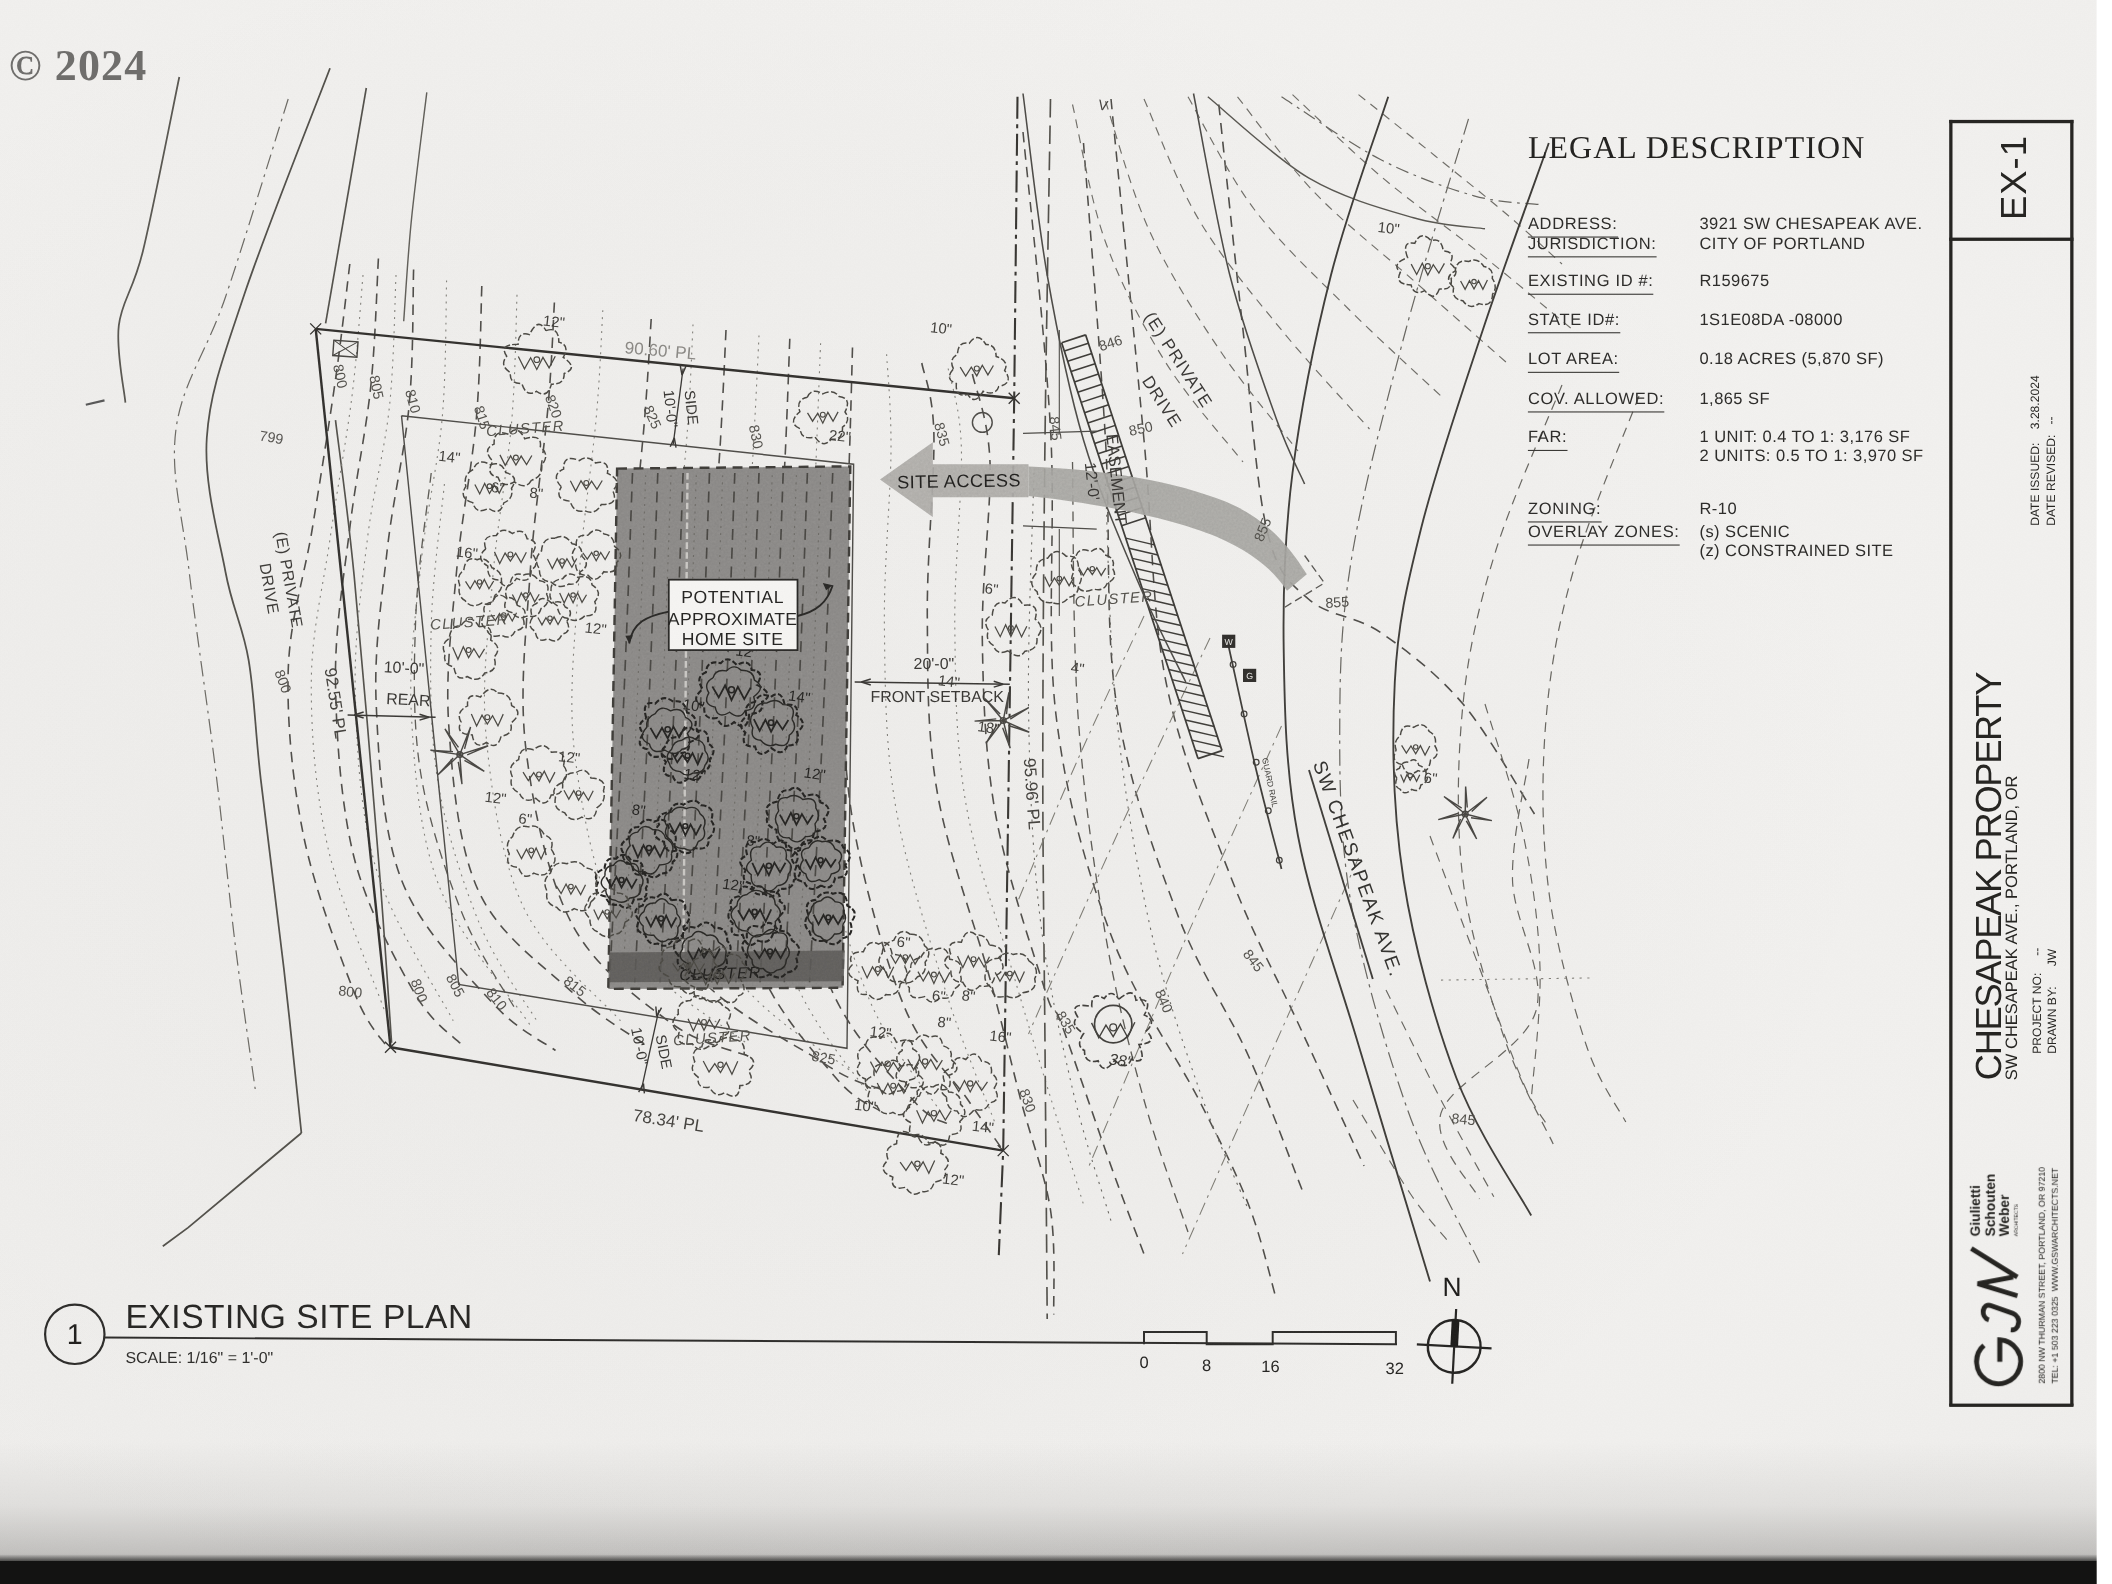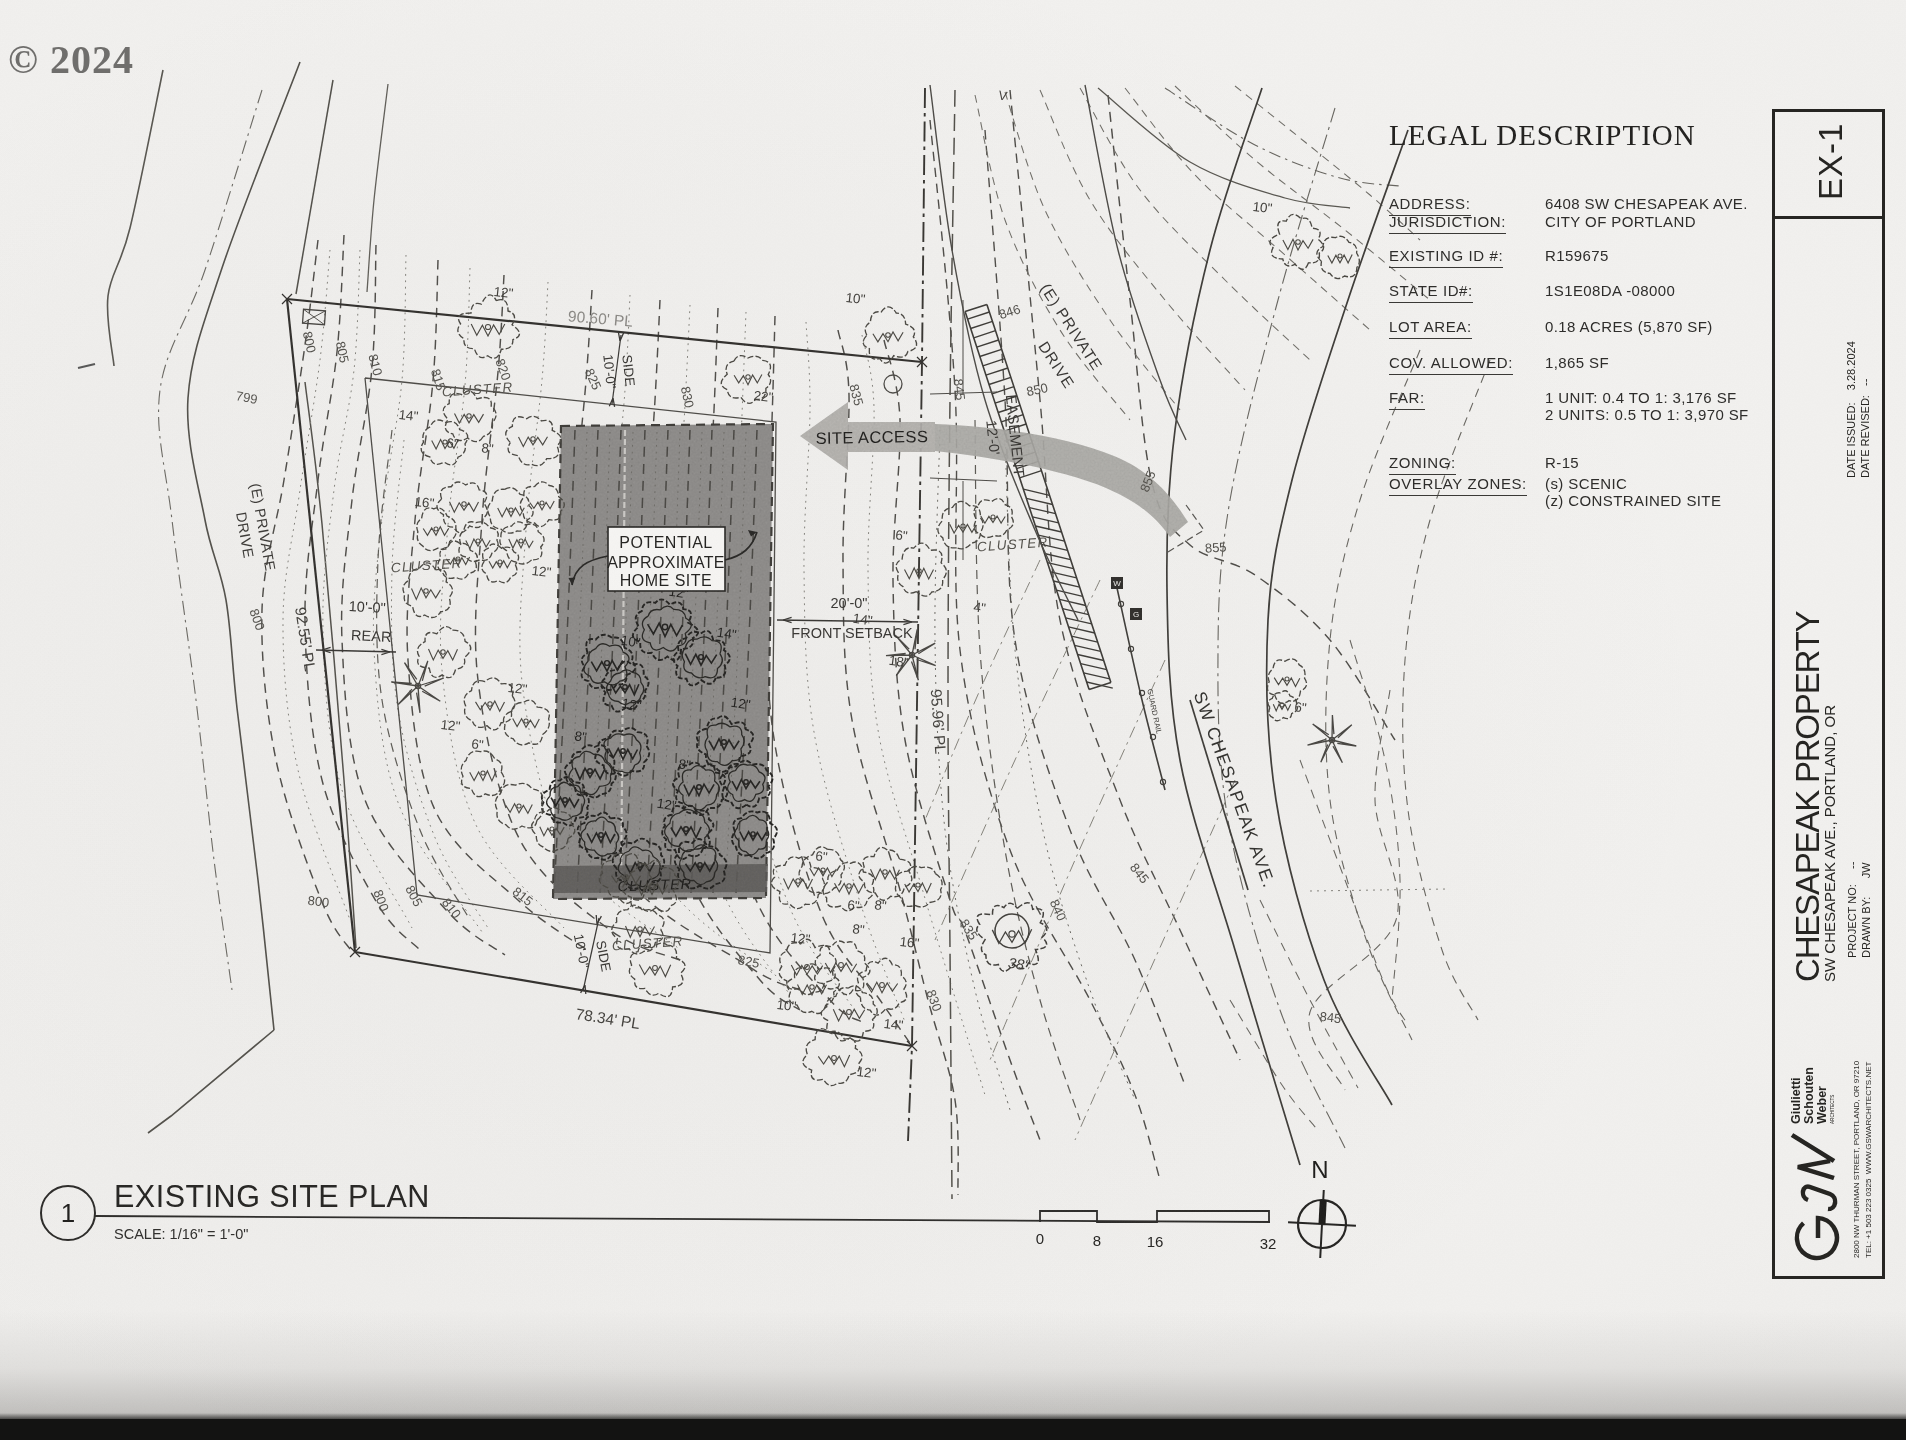--- a/index.html
+++ b/index.html
@@ -526,28 +526,28 @@
 <stop offset="0" stop-color="#8a8884" stop-opacity="0.055"></stop>
         <stop offset="0.7" stop-color="#8a8884" stop-opacity="0.025"></stop>
         <stop offset="1" stop-color="#8a8884" stop-opacity="0"></stop>
       </radialGradient>
 <rect width="1920" height="1440" fill="url(#wash)"></rect>
 </svg>
 <div class="abs" id="copyright">© 2024</div>
 
 <div class="abs" id="legal">
 <h1>LEGAL DESCRIPTION</h1>
-<div class="lrow" style="top:76px"><span class="lab">ADDRESS:</span><span class="val">6408 SW CHESAPEAK AVE.</span></div>
+<div class="lrow" style="top:76px"><span class="lab">ADDRESS:</span><span class="val">3921 SW CHESAPEAK AVE.</span></div>
 <div class="lrow" style="top:94px"><span class="lab">JURISDICTION:</span><span class="val">CITY OF PORTLAND</span></div>
 <div class="lrow" style="top:128px"><span class="lab">EXISTING ID #:</span><span class="val">R159675</span></div>
 <div class="lrow" style="top:163px"><span class="lab">STATE ID#:</span><span class="val">1S1E08DA -08000</span></div>
 <div class="lrow" style="top:199px"><span class="lab">LOT AREA:</span><span class="val">0.18 ACRES (5,870 SF)</span></div>
 <div class="lrow" style="top:235px"><span class="lab">COV. ALLOWED:</span><span class="val">1,865 SF</span></div>
 <div class="lrow" style="top:270px"><span class="lab">FAR:</span><span class="val">1 UNIT: 0.4 TO 1: 3,176 SF<br>2 UNITS: 0.5 TO 1: 3,970 SF</span></div>
-<div class="lrow" style="top:335px"><span class="lab">ZONING:</span><span class="val">R-15</span></div>
+<div class="lrow" style="top:335px"><span class="lab">ZONING:</span><span class="val">R-10</span></div>
 <div class="lrow" style="top:356px"><span class="lab">OVERLAY ZONES:</span><span class="val">(s) SCENIC<br>(z) CONSTRAINED SITE</span></div>
 </div>
 
 <div class="tbline" style="left:1772px;top:109px;width:2.6px;height:1169px"></div>
 <div class="tbline" style="left:1882px;top:109px;width:2.6px;height:1169px"></div>
 <div class="tbline" style="left:1772px;top:109px;width:113px;height:2.6px"></div>
 <div class="tbline" style="left:1772px;top:216px;width:113px;height:2.6px"></div>
 <div class="tbline" style="left:1772px;top:1276px;width:113px;height:2.6px"></div>
 <div class="vtext" style="left:1812px;top:200px;font-size:33px;letter-spacing:1px;">EX-1</div>
 <div class="vtext" style="left:1845px;top:478px;font-size:11px;">DATE ISSUED:&nbsp;&nbsp;&nbsp;&nbsp;3.28.2024</div>

